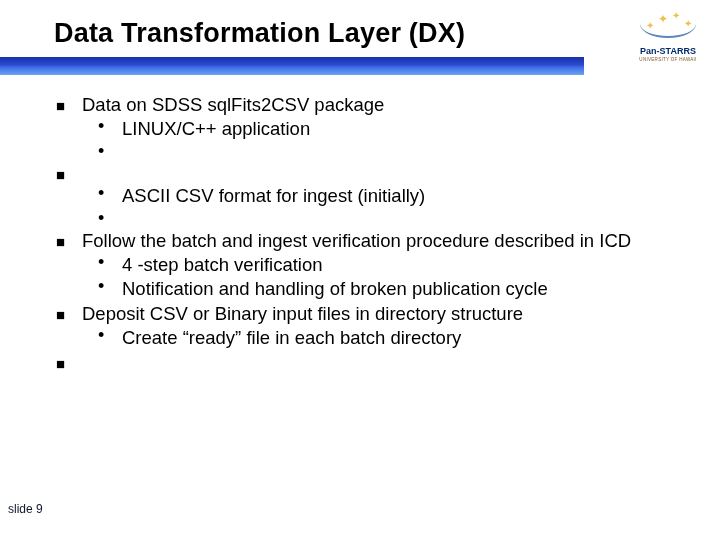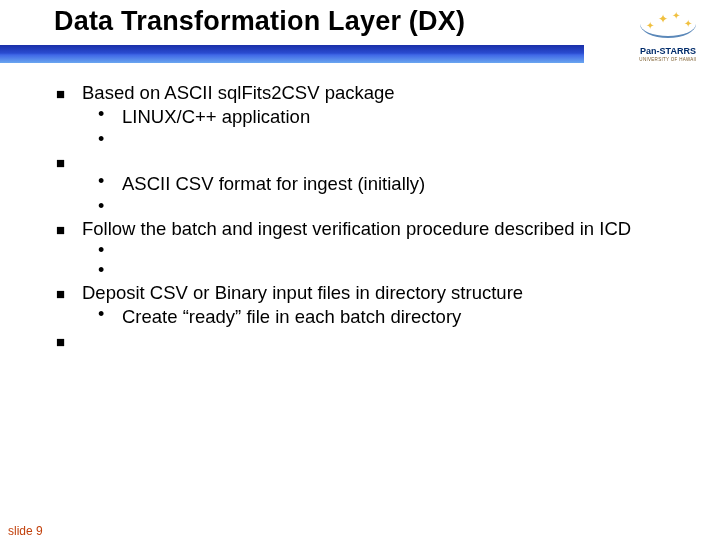--- a/index.html
+++ b/index.html
@@ -5,21 +5,21 @@
   * { margin: 0; padding: 0; box-sizing: border-box; }
   body {
     width: 720px;
     height: 540px;
     background: #fff;
     font-family: Arial, Helvetica, sans-serif;
     position: relative;
     overflow: hidden;
   }
   .title-wrap {
-    padding: 6px 0 0 54px;
+    padding: 18px 0 0 54px;
   }
   .title {
     font-size: 27px;
     font-weight: bold;
     color: #000;
     letter-spacing: 0.2px;
   }
   .logo {
     position: absolute;
     top: 10px;
@@ -89,23 +89,23 @@
     margin-left: 42px;
   }
   .l2 .bullet {
     font-size: 18px;
     min-width: 10px;
     line-height: 1.1;
   }
   .footer {
     position: absolute;
     left: 8px;
-    bottom: 2px;
+    bottom: 24px;
     font-size: 12px;
-    color: #c2410c;
+    color: #0f172a;
   }
 </style>
 </head>
 <body>
 
 <div class="title-wrap">
   <div class="title">Data Transformation Layer (DX)</div>
 </div>
 
 <div class="logo">
@@ -118,21 +118,21 @@
   </div>
   <div class="logo-text">Pan-STARRS</div>
   <div class="logo-sub">UNIVERSITY OF HAWAII</div>
 </div>
 
 <div class="bar"></div>
 
 <div class="content">
   <div class="l1">
     <span class="bullet">■</span>
-    <span>Based on ASCII sqlFits2CSV package</span>
+    <span>Data on SDSS sqlFits2CSV package</span>
   </div>
   <div class="l2">
     <span class="bullet">•</span>
     <span>LINUX/C++ application</span>
   </div>
   <div class="l2">
     <span class="bullet">•</span>
   </div>
   <div class="l1">
     <span class="bullet">■</span>
@@ -143,23 +143,25 @@
   </div>
   <div class="l2">
     <span class="bullet">•</span>
   </div>
   <div class="l1">
     <span class="bullet">■</span>
     <span>Follow the batch and ingest verification procedure described in ICD</span>
   </div>
   <div class="l2">
     <span class="bullet">•</span>
+    <span>4 -step batch verification</span>
   </div>
   <div class="l2">
     <span class="bullet">•</span>
+    <span>Notification and handling of broken publication cycle</span>
   </div>
   <div class="l1">
     <span class="bullet">■</span>
     <span>Deposit CSV or Binary input files in directory structure</span>
   </div>
   <div class="l2">
     <span class="bullet">•</span>
     <span>Create “ready” file in each batch directory</span>
   </div>
   <div class="l1">

